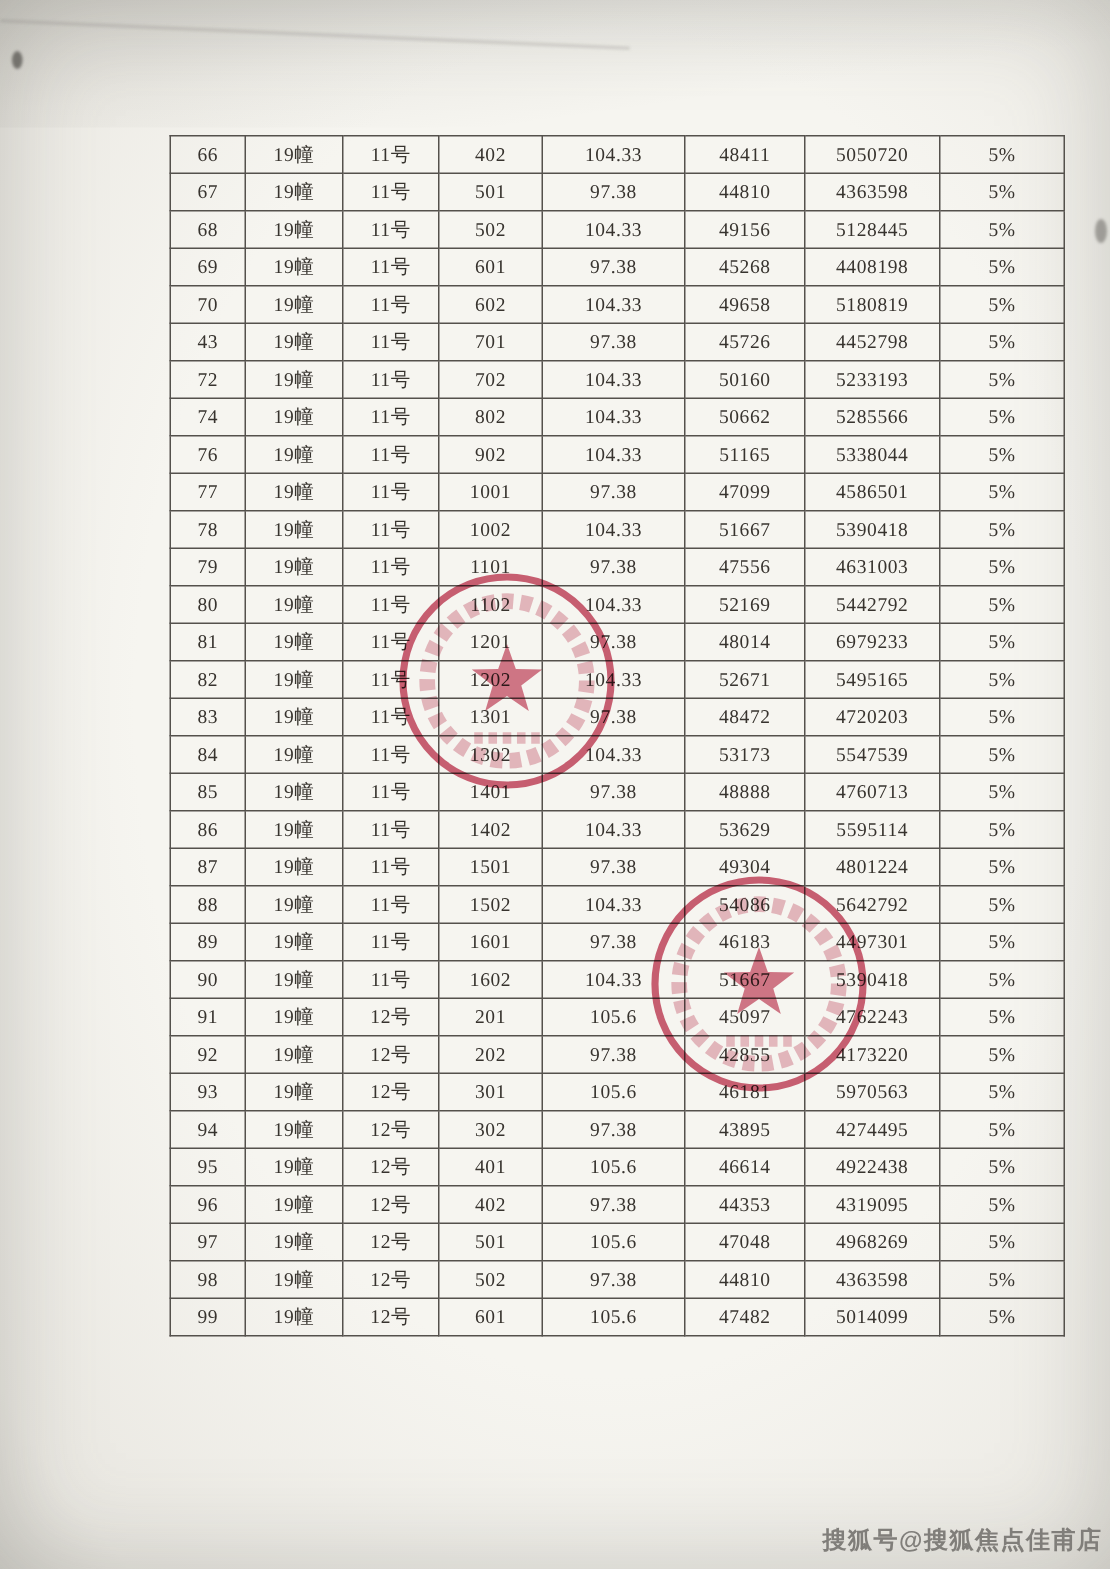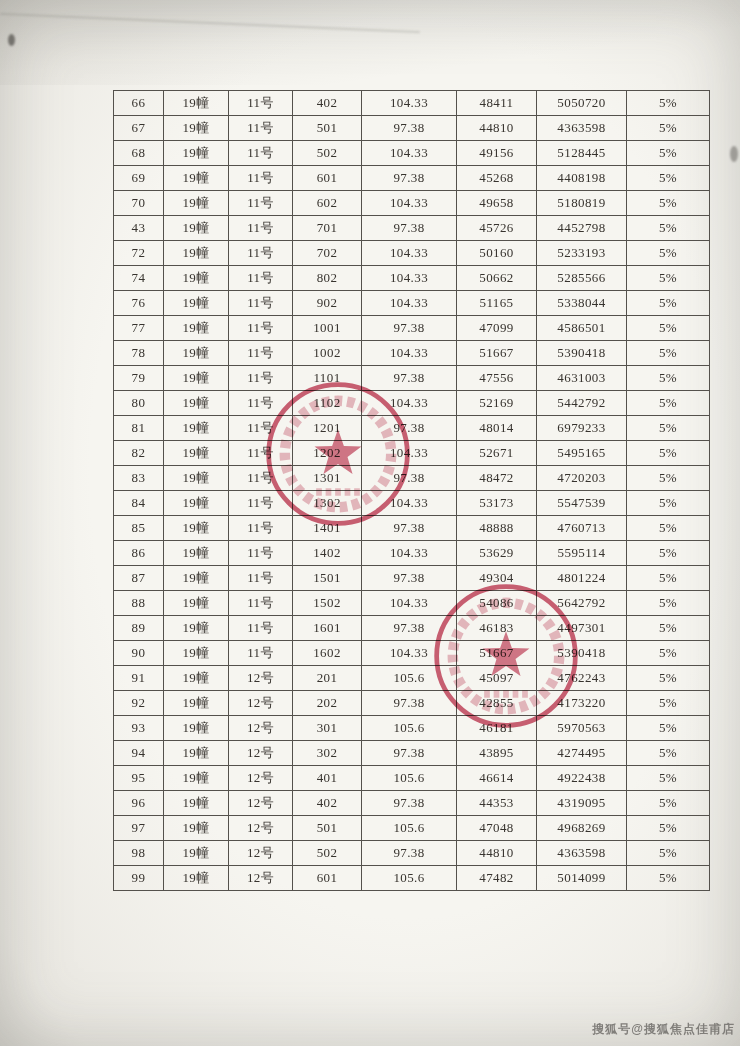--- a/index.html
+++ b/index.html
@@ -67,21 +67,21 @@
     border-radius:50%;
     filter:blur(1px);
   }
   .artifact-1{left:8px;top:34px;width:7px;height:12px;opacity:.8;}
   .artifact-2{right:2px;top:146px;width:8px;height:16px;opacity:.5;}
   .watermark{
     position:absolute;
     right:5px;bottom:8px;
     font-family:"Liberation Sans", sans-serif;
     font-weight:bold;
-    font-size:12px;
+    font-size:16px;
     color:#807e7a;
     letter-spacing:1px;
   }
 </style>
 </head>
 <body>
 
 <div class="page">
 
   <table class="price-table">

